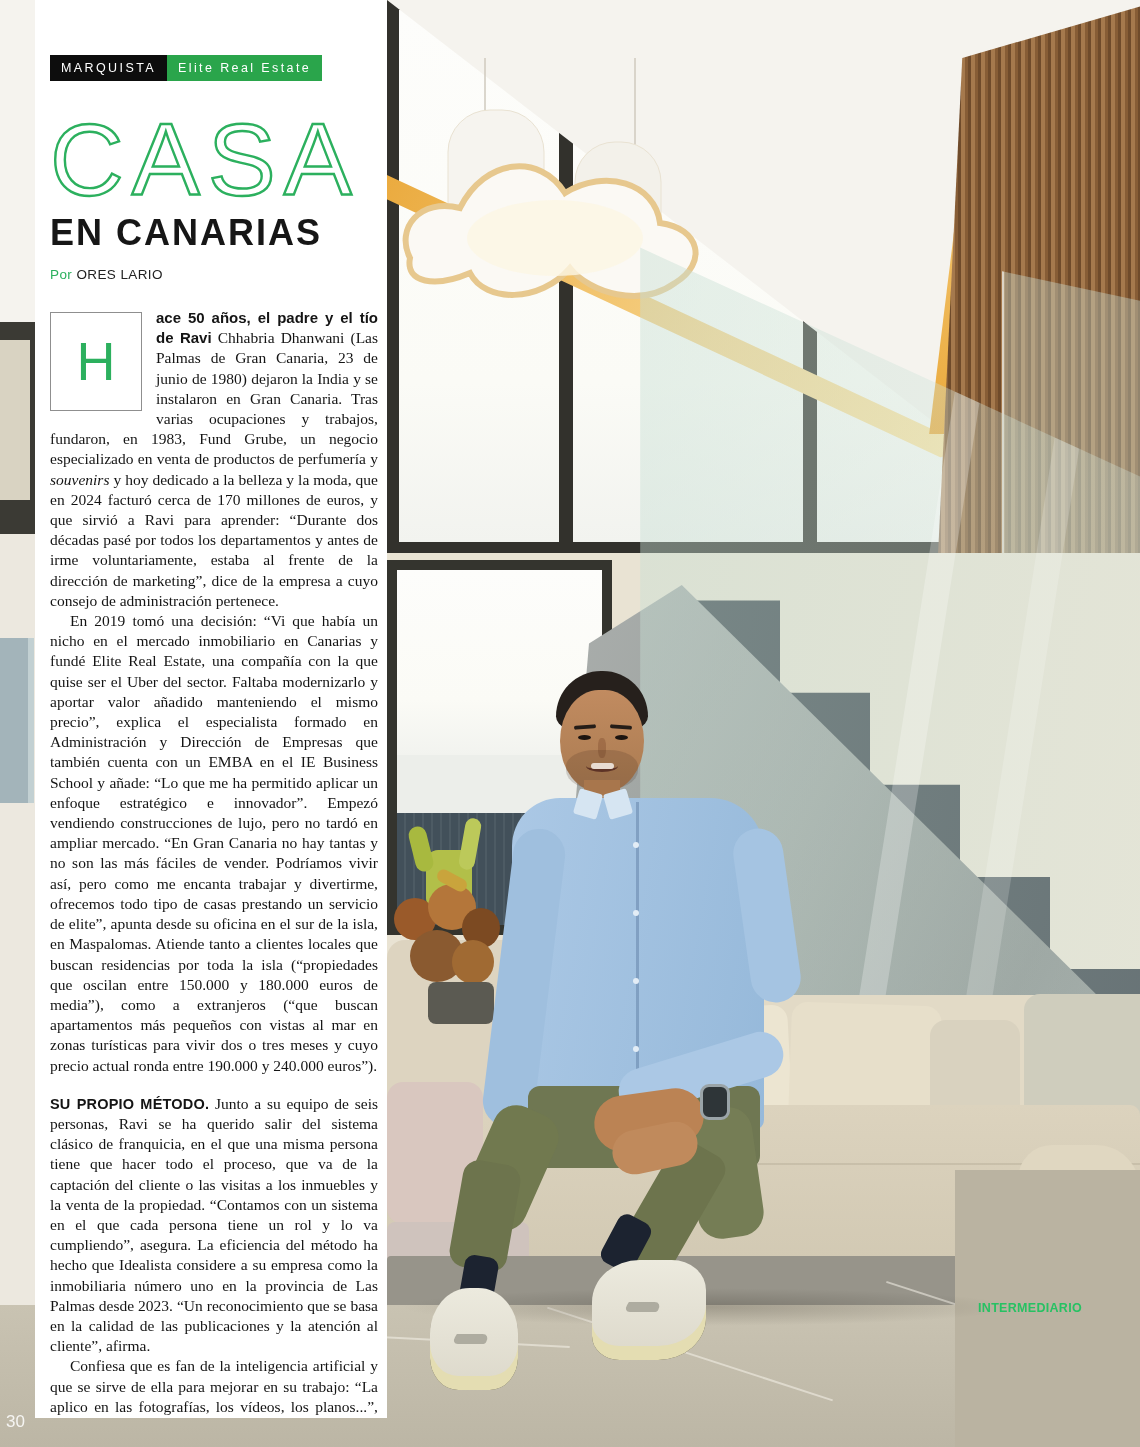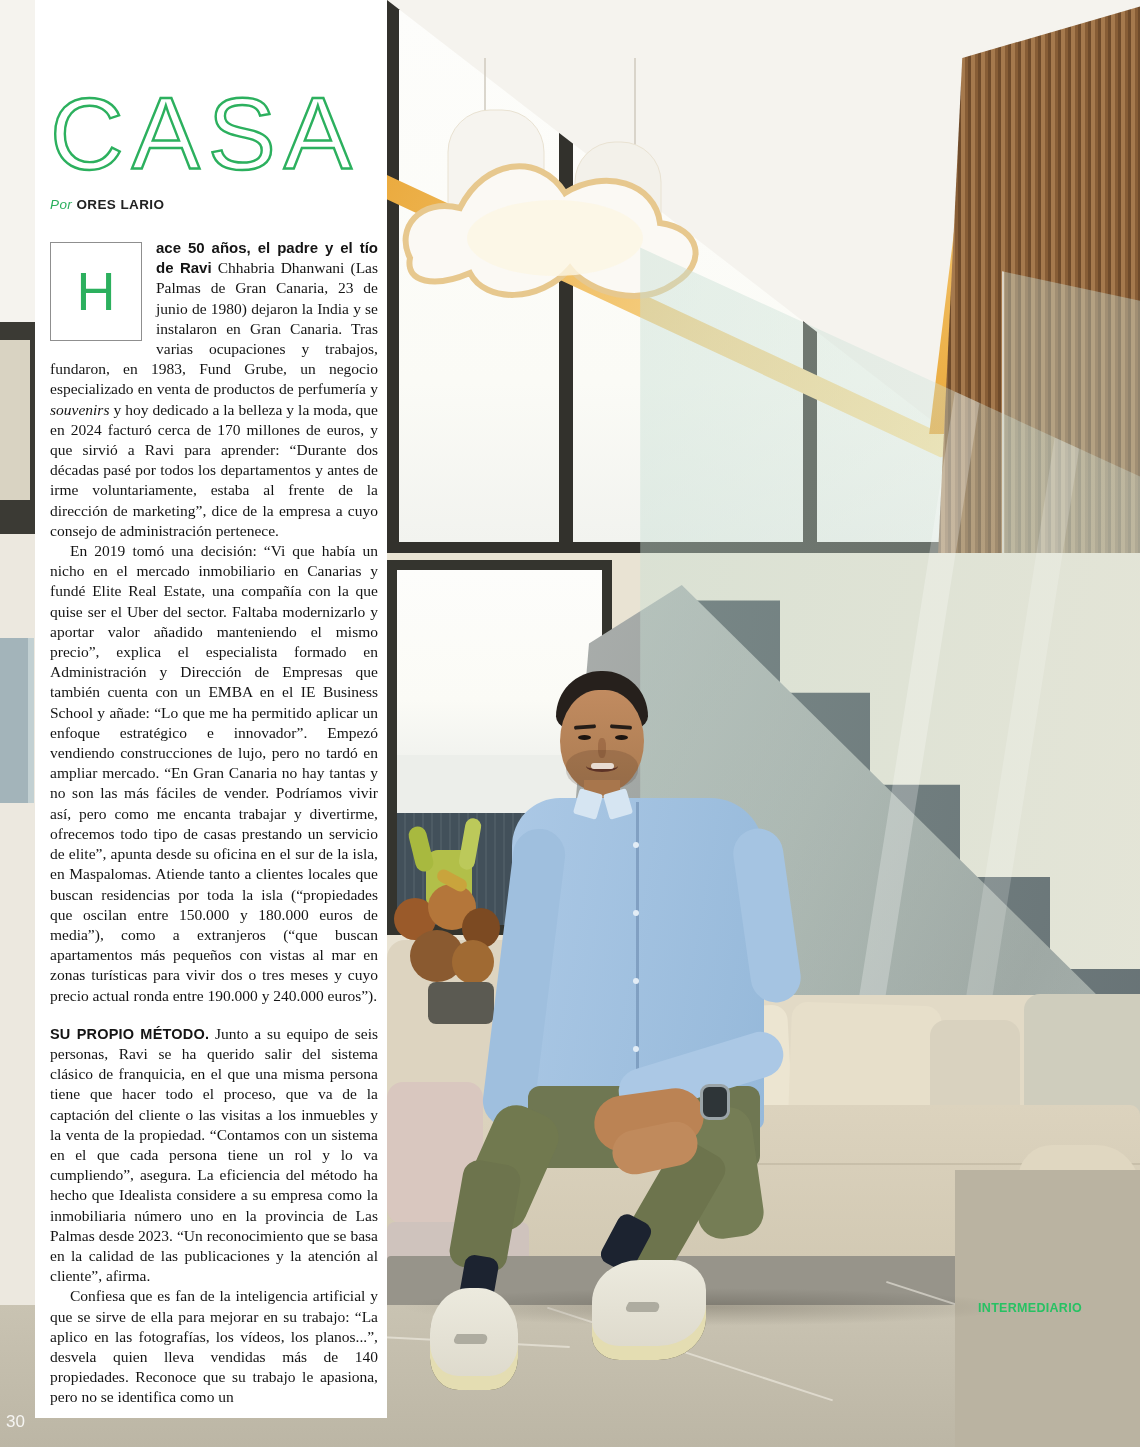--- a/index.html
+++ b/index.html
@@ -94,22 +94,22 @@
   .pot{left:428px;top:982px;width:66px;height:42px;background:#5b5a52;border-radius:8px;}
 
   
   .panel{left:35px;top:0;width:352px;height:1418px;background:#fff;padding:55px 9px 0 15px;overflow:hidden;}
   .kicker{display:flex;height:26px;font-size:12.5px;letter-spacing:2.4px;color:#fff;line-height:26px;white-space:nowrap;}
   .kicker .k-left{background:var(--kicker_black);padding:0 11px;}
   .kicker .k-right{background:var(--brand_green);padding:0 11px;}
   .title-svg{display:block;margin-top:24px;}
   .subtitle{font-size:36px;font-weight:700;letter-spacing:2px;color:#161616;margin-top:4px;line-height:40px;}
   .byline{margin-top:14px;font-size:13.5px;letter-spacing:.4px;color:#222;}
-  .byline .por{color:var(--title_green);font-style:italic;}
-  .byline .name{font-weight:700;margin-top:23px;}
+  .byline .por{color:var(--title_green);}
+  .byline .name{font-weight:400;margin-top:23px;}
   .body-copy{margin-top:26px;font-family:"Liberation Serif",serif;font-size:15.5px;line-height:20.2px;
     color:#141414;text-align:justify;}
   .dropcap-box{float:left;width:92px;height:99px;border:1.5px solid #8f8f8f;display:flex;align-items:center;
     justify-content:center;margin:4px 14px 4px 0;}
   .dropcap-box span{font-family:"Liberation Sans",sans-serif;font-weight:300;font-size:54px;color:var(--title_green);}
   .lead-bold{font-family:"Liberation Sans",sans-serif;font-weight:700;font-size:15px;}
   .sec-lead{font-family:"Liberation Sans",sans-serif;font-weight:700;font-size:14.5px;letter-spacing:.2px;}
   .p-indent{text-indent:20px;}
   .p-sec{margin-top:18px;}
   .em{font-style:italic;}
@@ -237,25 +237,30 @@
     <div class="sneaker" style="left:430px;top:1288px;width:88px;height:102px;border-radius:45% 45% 32% 32%;">
       <div class="swoosh" style="left:24px;top:46px;"></div>
     </div>
     <div class="sneaker" style="left:592px;top:1260px;width:114px;height:100px;border-radius:42% 30% 42% 24%;">
       <div class="swoosh" style="left:34px;top:42px;"></div>
     </div>
   </div>
 
   <div class="abs panel">
 
+    <div class="kicker">
+      <span class="k-left">MARQUISTA</span>
+      <span class="k-right">Elite Real Estate</span>
+    </div>
 
     <svg class="title-svg" width="320" height="104" viewBox="0 0 320 104">
       <text x="0" y="90" font-family="Liberation Sans, sans-serif" font-size="102" letter-spacing="8" fill="none" stroke="#2cb05e" stroke-width="2.4">CASA</text>
     </svg>
 
+    <div class="subtitle">EN CANARIAS</div>
 
     <div class="byline">
       <span class="por">Por</span>
       <span class="name">ORES LARIO</span>
     </div>
 
     <div class="body-copy">
       <p>
         <span class="dropcap-box">
             <span>H</span>

